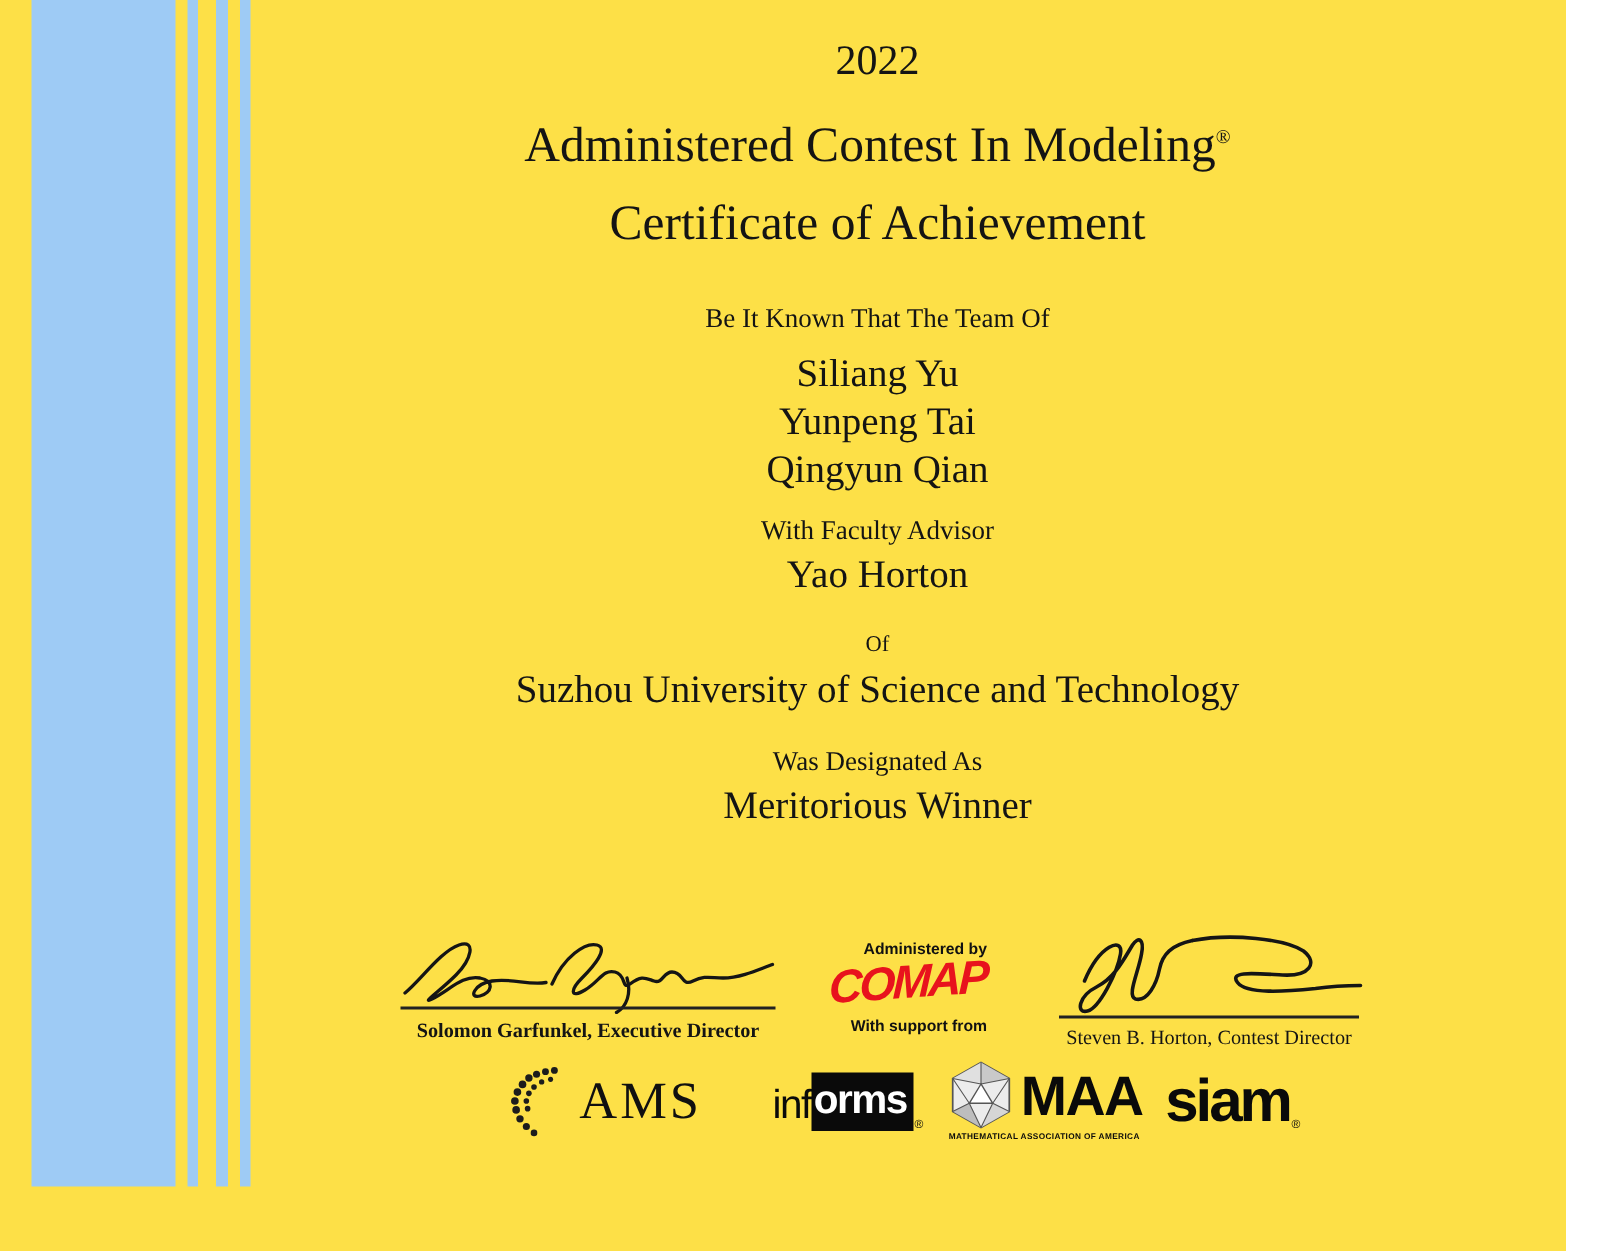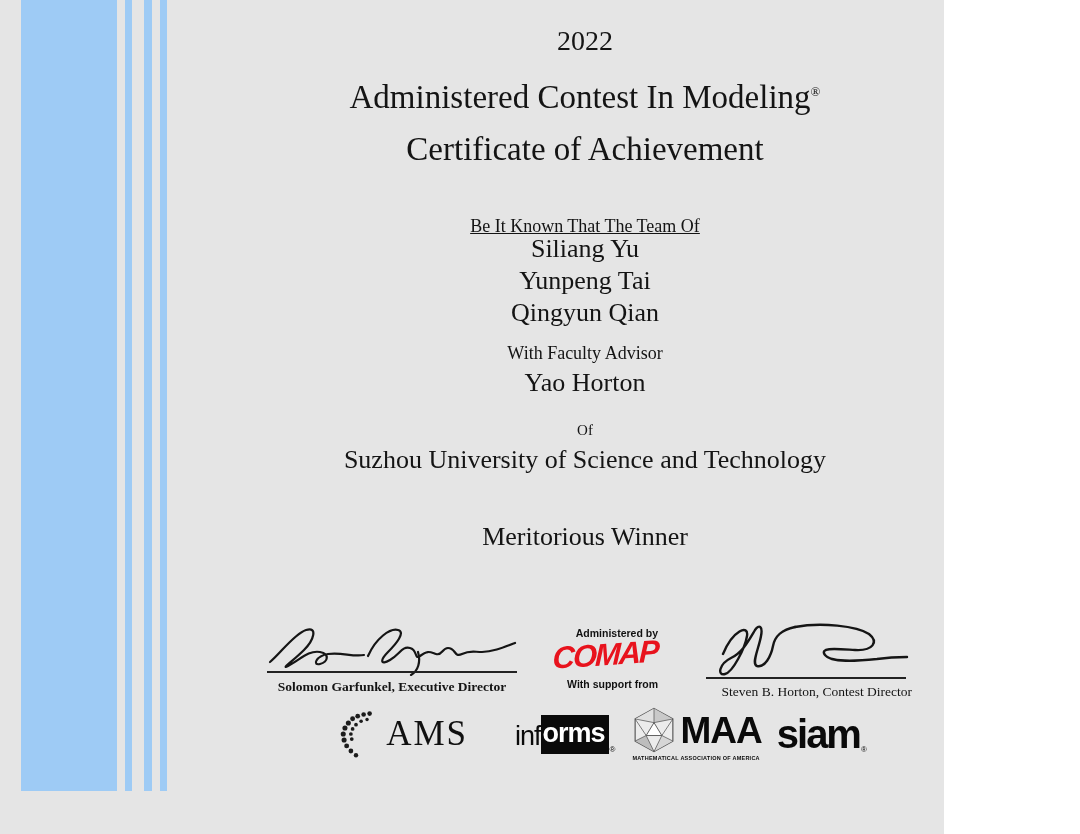--- a/index.html
+++ b/index.html
@@ -1,35 +1,35 @@
 <!DOCTYPE html>
 <html style="--bar-blue: #9ecbf5; --comap-red: #e8131d; --ink: #141414;"><head>
 <meta charset="utf-8">
 <style>
   html,body { margin:0; padding:0; background:#fff; }
   .page {
-    position:relative; width:944px; height:834px; background:#e5e5e5;
+    position:relative; width:1044px; height:834px; background:#fde047;
     font-family:"Liberation Serif", serif; color:var(--ink, #141414);
     overflow:hidden;
   }
   
   .bar { position:absolute; top:0; height:791px; background:var(--bar-blue, #9ecbf5); }
   .bar.wide  { left:21px;  width:96px; }
   .bar.thin1 { left:125px; width:7px; }
   .bar.thin2 { left:144px; width:8px; }
   .bar.thin3 { left:160px; width:7px; }
 
   
   .cline { position:absolute; left:90px; width:990px; text-align:center; line-height:1.2; white-space:nowrap; }
   .year        { top:24px;  font-size:28px; }
   .title       { top:78px;  font-size:33px; }
   .title sup   { font-size:13px; vertical-align:super; }
   .subtitle    { top:130px; font-size:33px; }
   .small-head  { font-size:18px; }
-  .team-intro  { top:216px;text-decoration:underline; }
+  .team-intro  { top:202px; }
   .team-names  { top:233px; font-size:26px; line-height:32px; }
   .adv-intro   { top:343px; }
   .adv-name    { top:367px; font-size:26px; }
   .of-label    { top:421px; font-size:15px; }
   .institution { top:444px; font-size:26px; }
   .desig-intro { top:497px; }
   .desig       { top:521px; font-size:26px; }
 
   
   .sig-scrawl { position:absolute; }
@@ -85,20 +85,21 @@
     <div>Yunpeng Tai</div>
     <div>Qingyun Qian</div>
   </div>
 
   <div class="cline small-head adv-intro">With Faculty Advisor</div>
   <div class="cline adv-name">Yao Horton</div>
 
   <div class="cline of-label">Of</div>
   <div class="cline institution">Suzhou University of Science and Technology</div>
 
+  <div class="cline small-head desig-intro">Was Designated As</div>
   <div class="cline desig">Meritorious Winner</div>
 
   <svg class="sig-scrawl" style="left:266px; top:622px;" width="252" height="54" viewBox="0 0 252 54">
     <path stroke-width="2.2" d="M4 40 C 14 32, 28 12, 40 8 C 52 4, 48 18, 38 28 C 28 38, 14 48, 22 44 C 34 38, 42 28, 54 30 C 64 32, 62 40, 54 42 C 46 44, 50 34, 62 32 C 76 30, 86 35, 98 33"></path>
     <path stroke-width="2.2" d="M102 34 C 110 16, 124 6, 132 8 C 140 10, 130 22, 122 30 C 114 38, 114 44, 124 38 C 134 32, 136 24, 144 26 C 152 28, 148 38, 154 34 C 162 28, 164 30, 170 32 C 176 34, 176 26, 182 26 C 190 26, 188 36, 196 32 C 204 28, 208 30, 216 30 C 226 30, 236 26, 249 21"></path>
     <path stroke-width="2.2" d="M152 30 C 155 40, 152 49, 145 53"></path>
   </svg>
   <div class="sig-rule" style="left:267px; top:671px; width:250px;"></div>
   <div class="sig-name" style="left:262px; top:679px; width:260px;font-weight:bold;">Solomon Garfunkel, Executive Director</div>
 
@@ -106,21 +107,21 @@
     <div class="admin-label">Administered by</div>
     <div class="comap-logo">COMAP</div>
     <div class="support-label">With support from</div>
   </div>
 
   <svg class="sig-scrawl" style="left:705px; top:620px;" width="205" height="60" viewBox="0 0 205 60">
     <path stroke-width="2.4" d="M18 34 C 28 10, 44 4, 42 16 C 40 28, 28 52, 20 54 C 12 56, 14 44, 26 38 C 38 32, 44 20, 50 10 C 54 4, 58 6, 56 16 C 54 28, 46 44, 52 46 C 60 48, 66 36, 68 26 C 70 16, 76 10, 90 7"></path>
     <path stroke-width="2.4" d="M90 7 C 116 2, 152 6, 164 14 C 174 22, 168 31, 150 30 C 132 29, 114 27, 120 35 C 126 43, 152 41, 172 39 C 186 37, 196 37, 202 37"></path>
   </svg>
   <div class="sig-rule" style="left:706px; top:677px; width:200px;"></div>
-  <div class="sig-name" style="left:700px; top:684px; width:212px;text-align:right;">Steven B. Horton, Contest Director</div>
+  <div class="sig-name" style="left:700px; top:684px; width:212px;">Steven B. Horton, Contest Director</div>
 
   <div class="logos">
 
     <div class="logo-item">
       <svg width="34" height="52" viewBox="0 0 40 58">
         <g fill="#1c1c1c">
           <circle cx="36" cy="5" r="2.7"></circle>
             <circle cx="29" cy="6" r="2.7"></circle>
             <circle cx="22" cy="8" r="2.8"></circle>
           <circle cx="16" cy="11" r="2.9"></circle>

